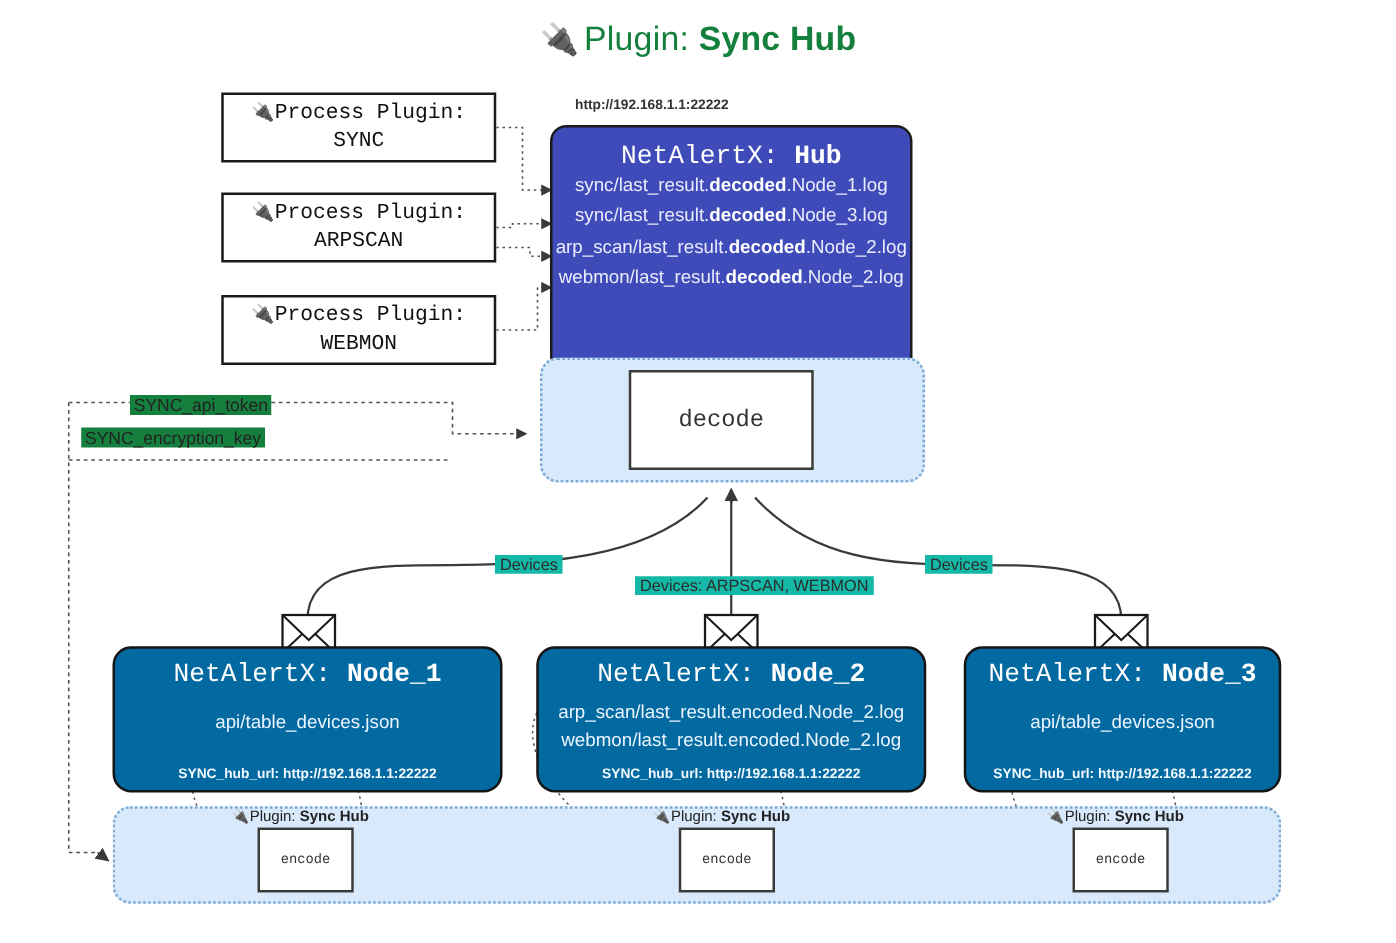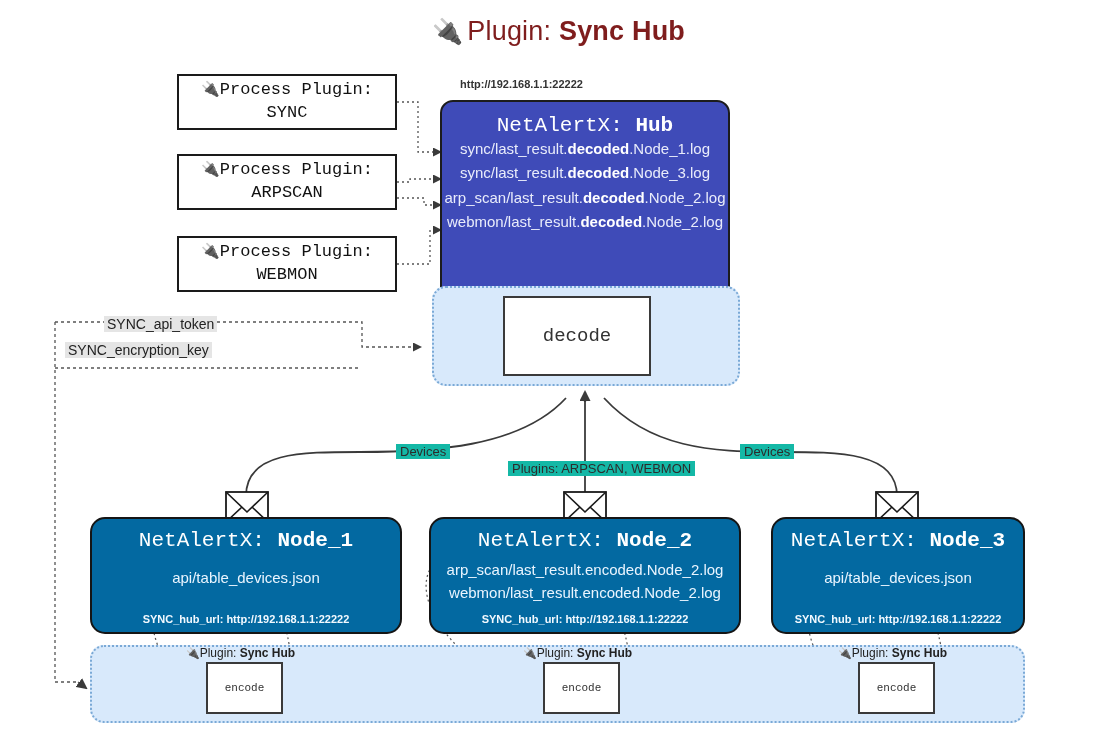--- a/index.html
+++ b/index.html
@@ -3,21 +3,21 @@
 <meta charset="utf-8">
 <style>
   html,body{margin:0;padding:0;background:#ffffff;}
   body{width:1117px;height:754px;overflow:hidden;
        font-family:"Liberation Sans",sans-serif;color:#222;}
   #canvas{position:relative;width:1117px;height:754px;}
   svg#wires{position:absolute;left:0;top:0;width:1117px;height:754px;}
 
   
   .title{position:absolute;left:0;top:16px;width:1117px;text-align:center;
-         font-size:27px;color:#7f1d1d;letter-spacing:.2px;}
+         font-size:27px;color:#15803d;letter-spacing:.2px;}
   .title .plug{font-size:25px;margin-right:4px;}
   .title .strong{font-weight:bold;}
 
   
   .box{position:absolute;box-sizing:border-box;}
 
   .procbox{border:2px solid #1a1a1a;background:#fff;
            font-family:"Liberation Mono","DejaVu Sans Mono",monospace;
            font-size:17px;color:#111;line-height:1.35;
            display:flex;flex-direction:column;align-items:center;
@@ -54,21 +54,21 @@
   .nodebox .foot{position:absolute;bottom:7px;font-size:11px;font-weight:bold;
                  color:#f2f9ff;white-space:nowrap;}
 
   .synclab{position:absolute;font-size:12px;color:#222;white-space:nowrap;}
   .synclab .plug{font-size:11px;}
   .synclab b{font-weight:bold;}
 
   .wirelab{position:absolute;font-size:13px;color:#2c2c2c;
            background:#14b8a6;padding:0 4px;white-space:nowrap;}
   .tokenlab{position:absolute;font-size:14px;color:#222;
-            background:#e5e5e5;padding:0 3px;white-space:nowrap;}
+            background:#15803d;padding:0 3px;white-space:nowrap;}
 </style>
 </head>
 <body>
 
 <div id="canvas">
 
   <svg id="wires" viewBox="0 0 1117 754">
     <defs>
       <marker id="ah" markerWidth="9" markerHeight="9" refX="7" refY="4.5" orient="auto" markerUnits="userSpaceOnUse">
         <path d="M0,0 L9,4.5 L0,9 z" fill="#3a3a3a"></path>
@@ -175,21 +175,21 @@
 
   <div class="box lightbox" style="left:432px;top:286px;width:308px;height:100px;"></div>
   <div class="box whitebox decode" style="left:503px;top:296px;width:148px;height:80px;">
     <span>decode</span>
   </div>
 
   <div class="tokenlab" style="left:104px;top:316px;">SYNC_api_token</div>
   <div class="tokenlab" style="left:65px;top:342px;">SYNC_encryption_key</div>
 
   <div class="wirelab" style="left:396px;top:444px;">Devices</div>
-  <div class="wirelab" style="left:508px;top:461px;">Plugins: ARPSCAN, WEBMON</div>
+  <div class="wirelab" style="left:508px;top:461px;">Devices: ARPSCAN, WEBMON</div>
   <div class="wirelab" style="left:740px;top:444px;">Devices</div>
 
   <div class="box nodebox" style="left:90px;top:517px;width:312px;height:117px;">
     <div class="hdr">
       <span>NetAlertX:</span>
       <b>Node_1</b>
     </div>
     <div class="line" style="margin-top:14px;">api/table_devices.json</div>
     <div class="foot">SYNC_hub_url: http://192.168.1.1:22222</div>
   </div>

